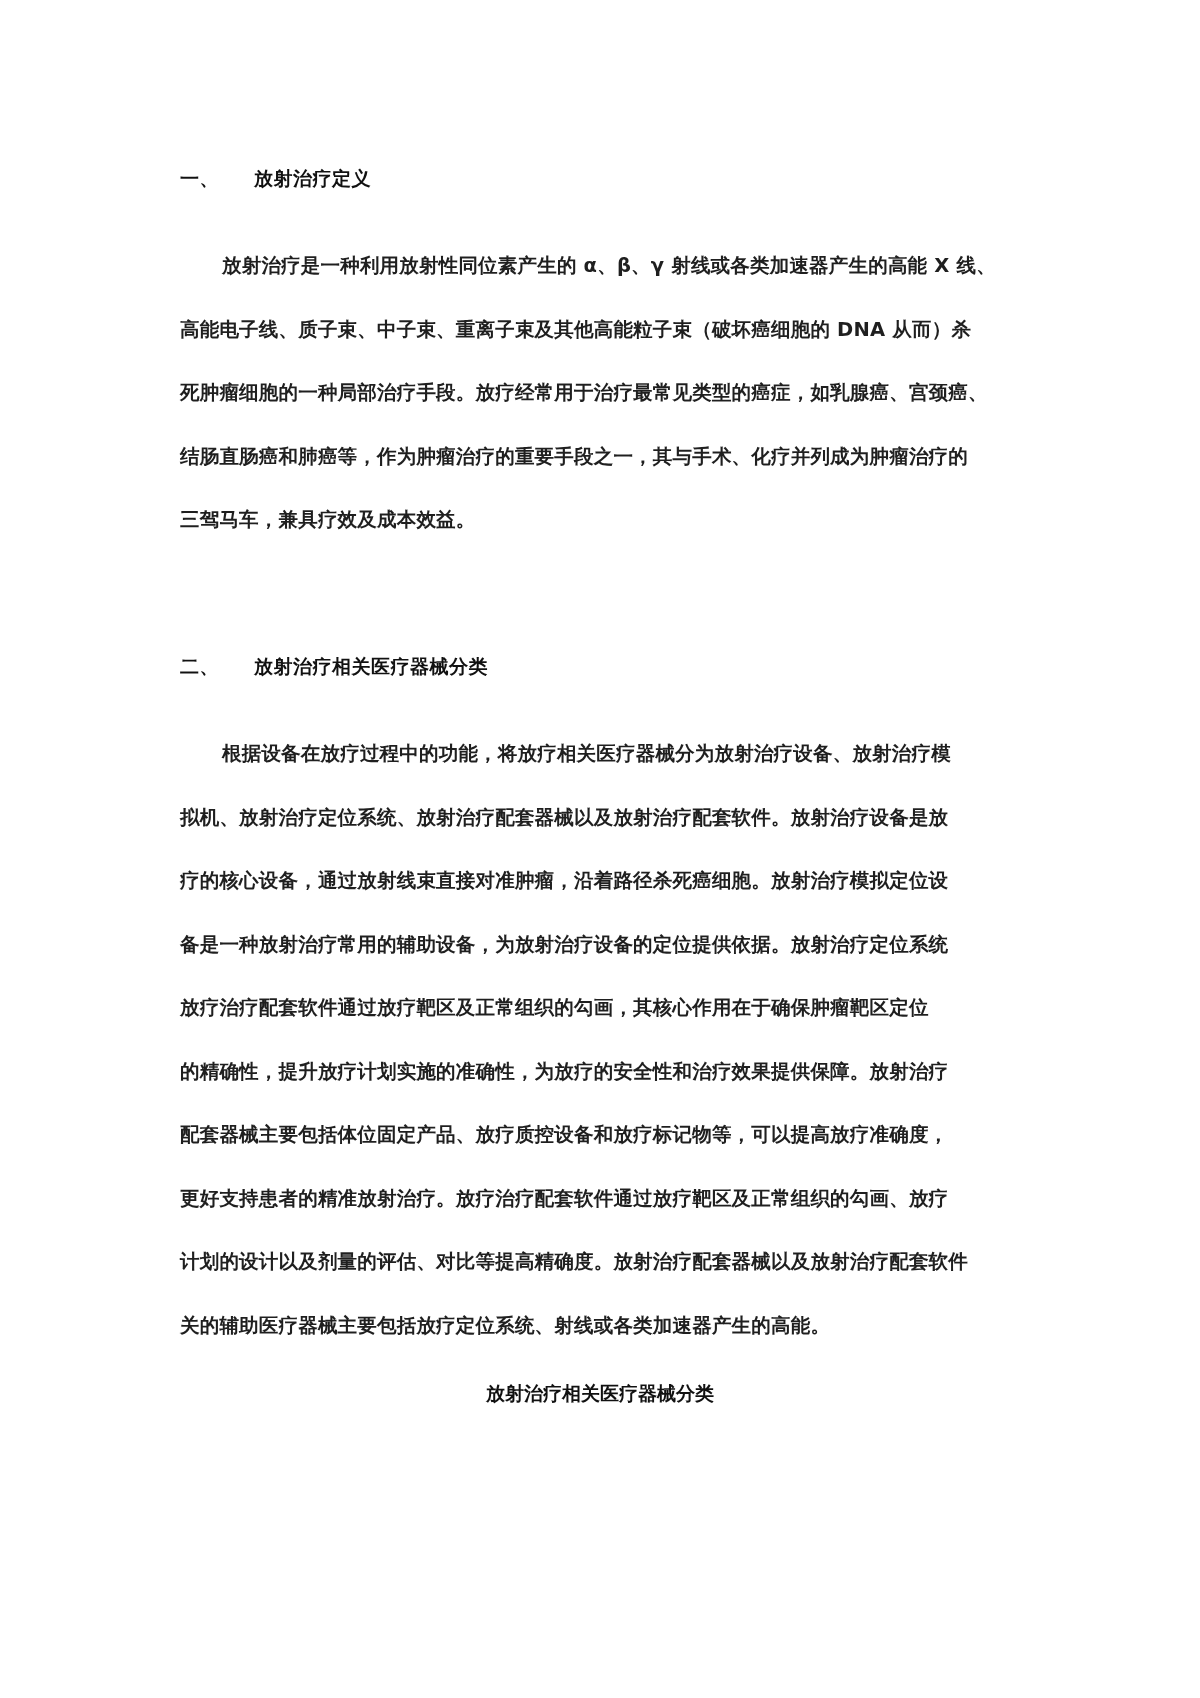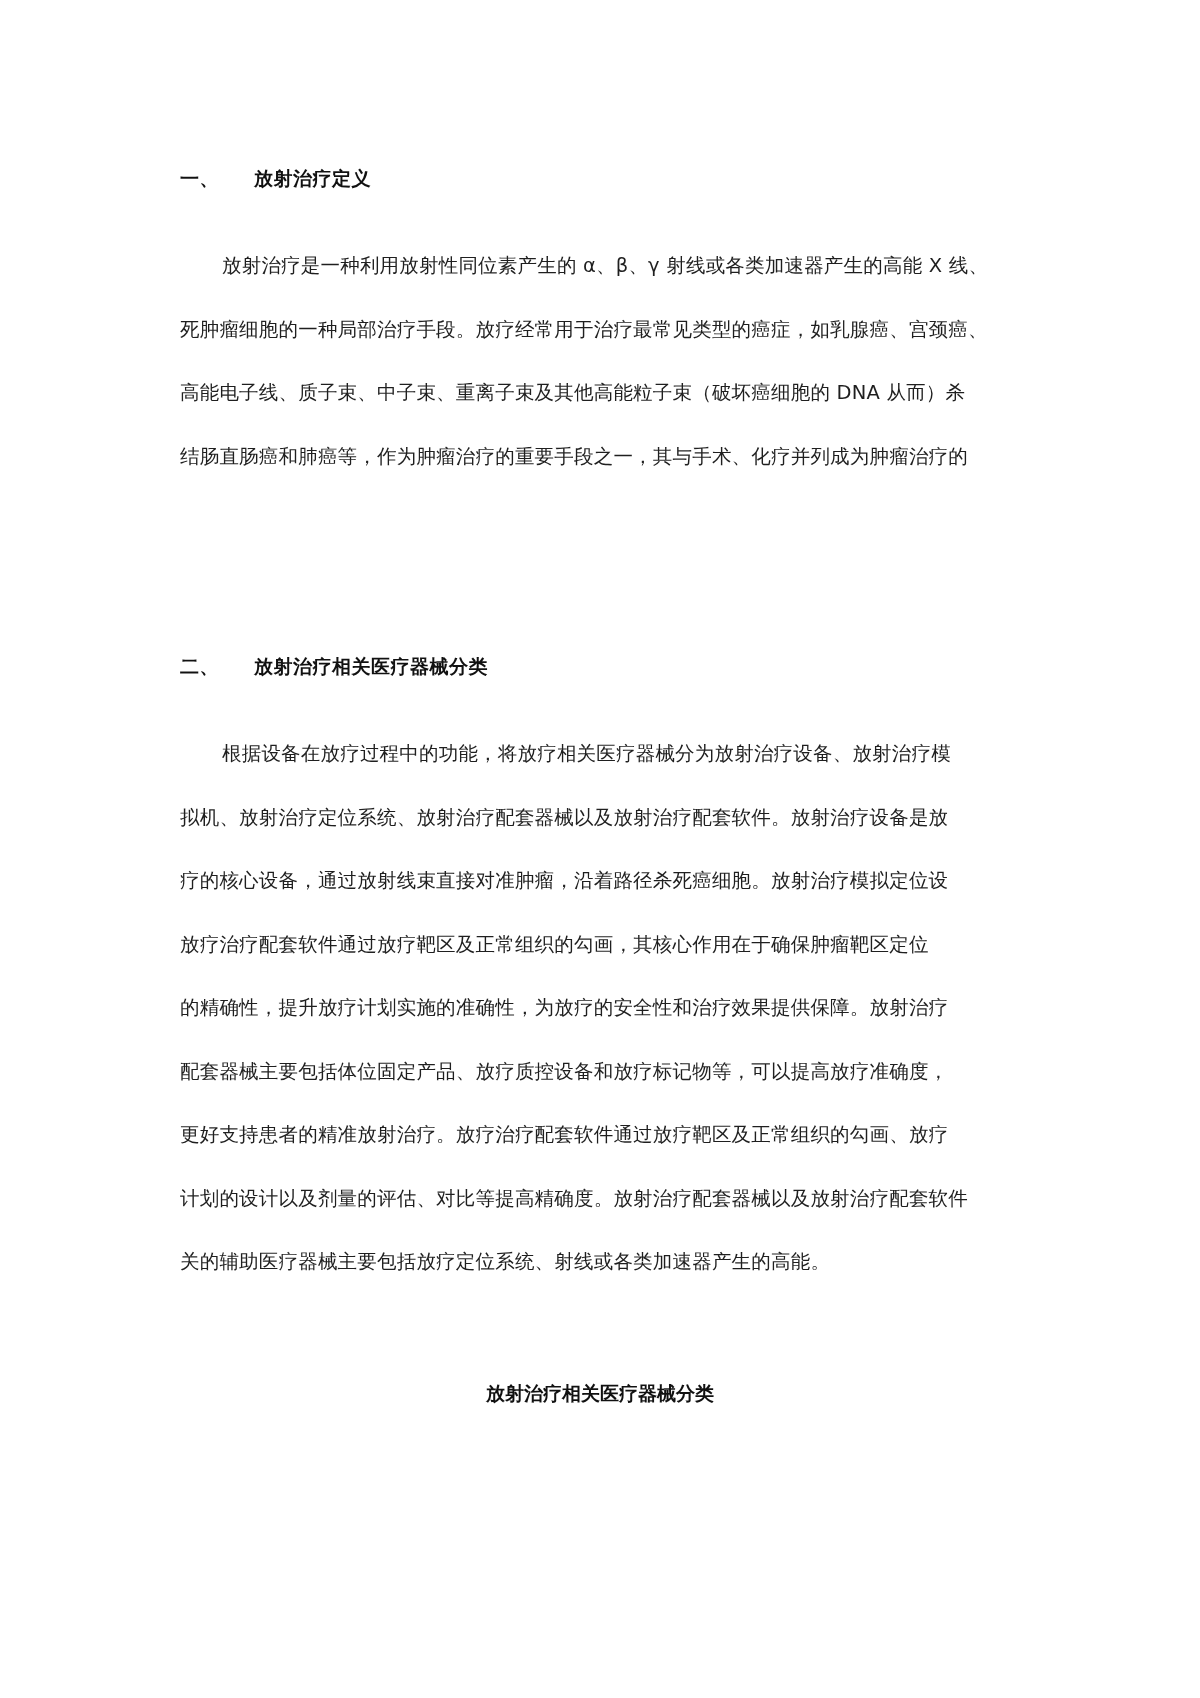--- a/index.html
+++ b/index.html
@@ -48,20 +48,21 @@
     }
     .paragraph .line {
       display: block;
       white-space: nowrap;
     }
     .paragraph .line.first {
       padding-left: 42px;
     }
     .paragraph.noindent {
       text-indent: 0;
+      font-weight: bold;
     }
     .caption {
       position: absolute;
       left: 0;
       width: 1200px;
       text-align: center;
       font-size: 19px;
       font-weight: bold;
       color: #111111;
     }
@@ -70,33 +71,35 @@
 <body>
 
 <div class="page">
 
   <div class="heading" style="top:166px;">
     <span class="num">一、</span><span>放射治疗定义</span>
   </div>
 
   <div class="paragraph noindent" style="top:234px;">
     <span class="line first">放射治疗是一种利用放射性同位素产生的 α、β、γ 射线或各类加速器产生的高能 X 线、</span>
+    <span class="line">高能电子线、质子束、中子束、重离子束及其他高能粒子束（破坏癌细胞的 DNA 从而）杀</span>
     <span class="line">死肿瘤细胞的一种局部治疗手段。放疗经常用于治疗最常见类型的癌症，如乳腺癌、宫颈癌、</span>
-    <span class="line">高能电子线、质子束、中子束、重离子束及其他高能粒子束（破坏癌细胞的 DNA 从而）杀</span>
     <span class="line">结肠直肠癌和肺癌等，作为肿瘤治疗的重要手段之一，其与手术、化疗并列成为肿瘤治疗的</span>
+    <span class="line">三驾马车，兼具疗效及成本效益。</span>
   </div>
 
   <div class="heading" style="top:654px;">
     <span class="num">二、</span><span>放射治疗相关医疗器械分类</span>
   </div>
 
   <div class="paragraph noindent" style="top:722px;">
     <span class="line first">根据设备在放疗过程中的功能，将放疗相关医疗器械分为放射治疗设备、放射治疗模</span>
     <span class="line">拟机、放射治疗定位系统、放射治疗配套器械以及放射治疗配套软件。放射治疗设备是放</span>
     <span class="line">疗的核心设备，通过放射线束直接对准肿瘤，沿着路径杀死癌细胞。放射治疗模拟定位设</span>
+    <span class="line">备是一种放射治疗常用的辅助设备，为放射治疗设备的定位提供依据。放射治疗定位系统</span>
     <span class="line">放疗治疗配套软件通过放疗靶区及正常组织的勾画，其核心作用在于确保肿瘤靶区定位</span>
     <span class="line">的精确性，提升放疗计划实施的准确性，为放疗的安全性和治疗效果提供保障。放射治疗</span>
     <span class="line">配套器械主要包括体位固定产品、放疗质控设备和放疗标记物等，可以提高放疗准确度，</span>
     <span class="line">更好支持患者的精准放射治疗。放疗治疗配套软件通过放疗靶区及正常组织的勾画、放疗</span>
     <span class="line">计划的设计以及剂量的评估、对比等提高精确度。放射治疗配套器械以及放射治疗配套软件</span>
     <span class="line">关的辅助医疗器械主要包括放疗定位系统、射线或各类加速器产生的高能。</span>
   </div>
 
   <div class="caption" style="top:1381px;">放射治疗相关医疗器械分类</div>
 

